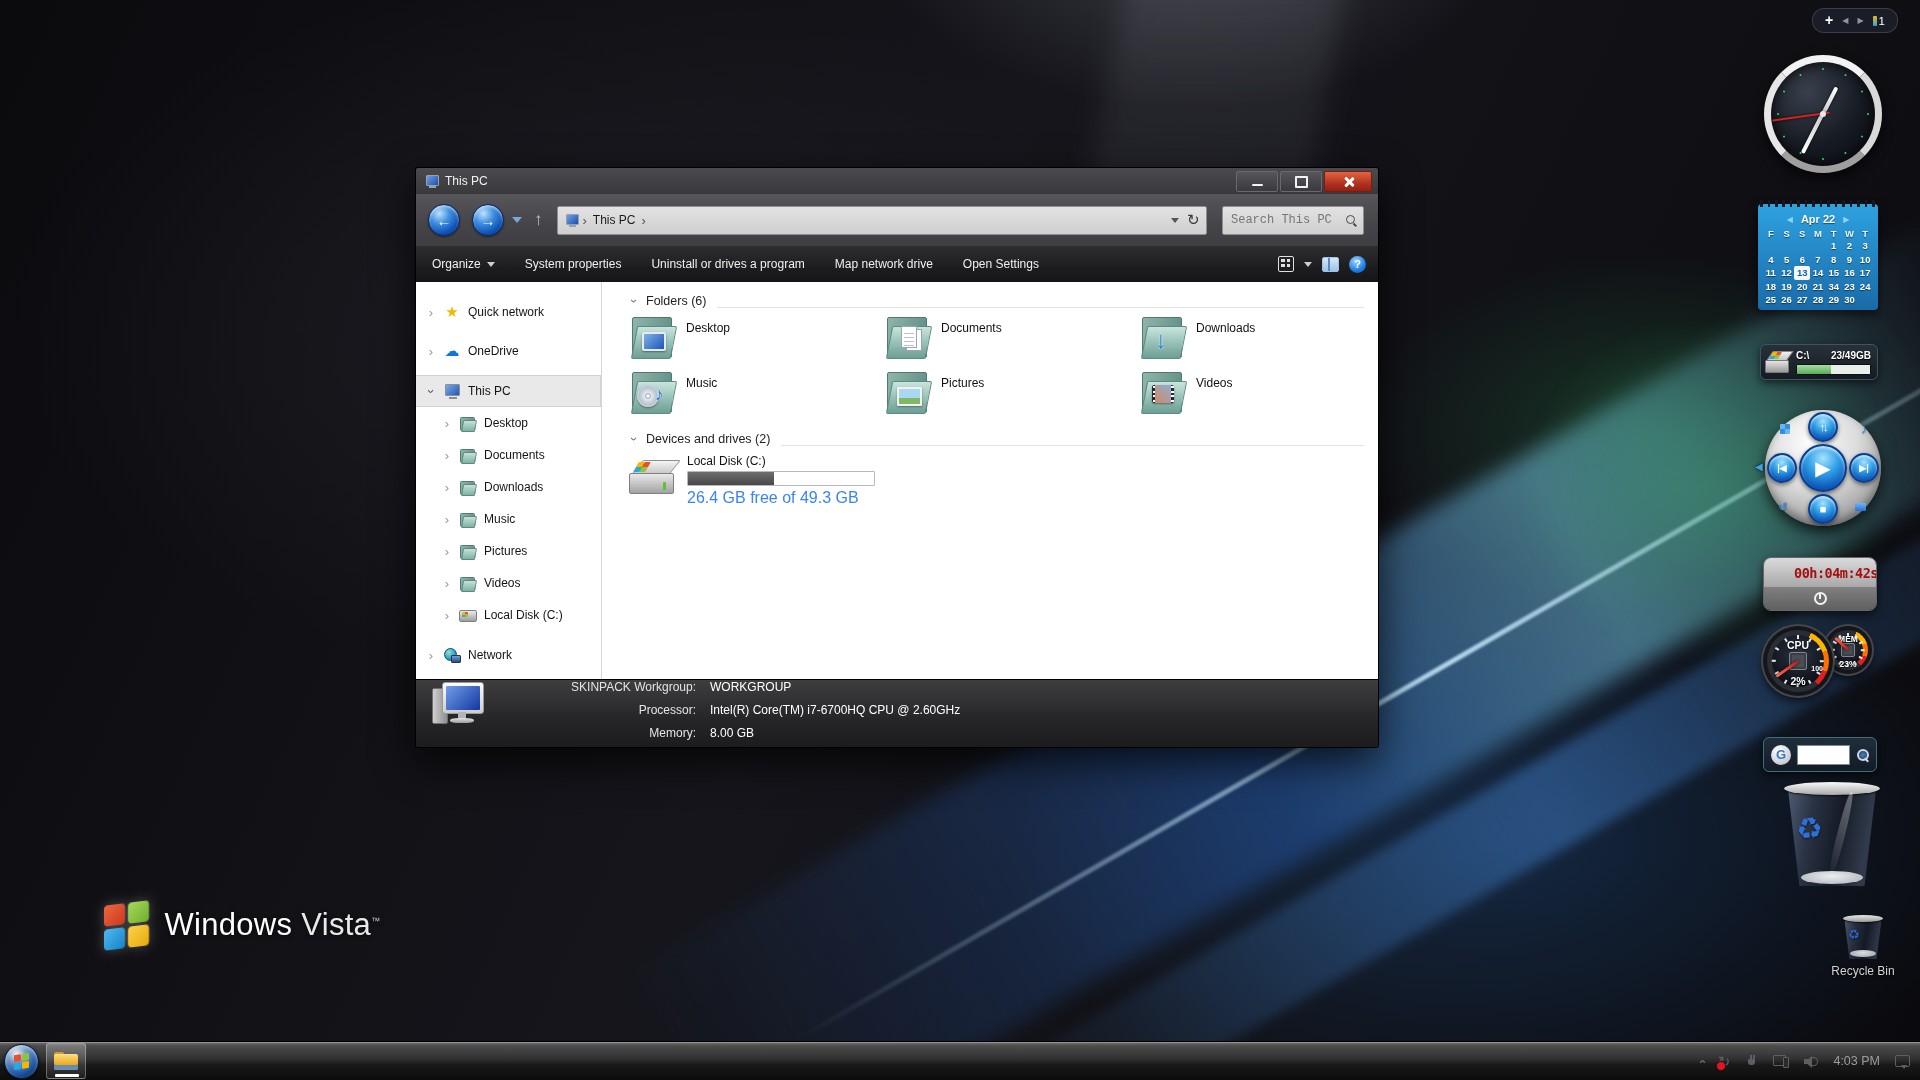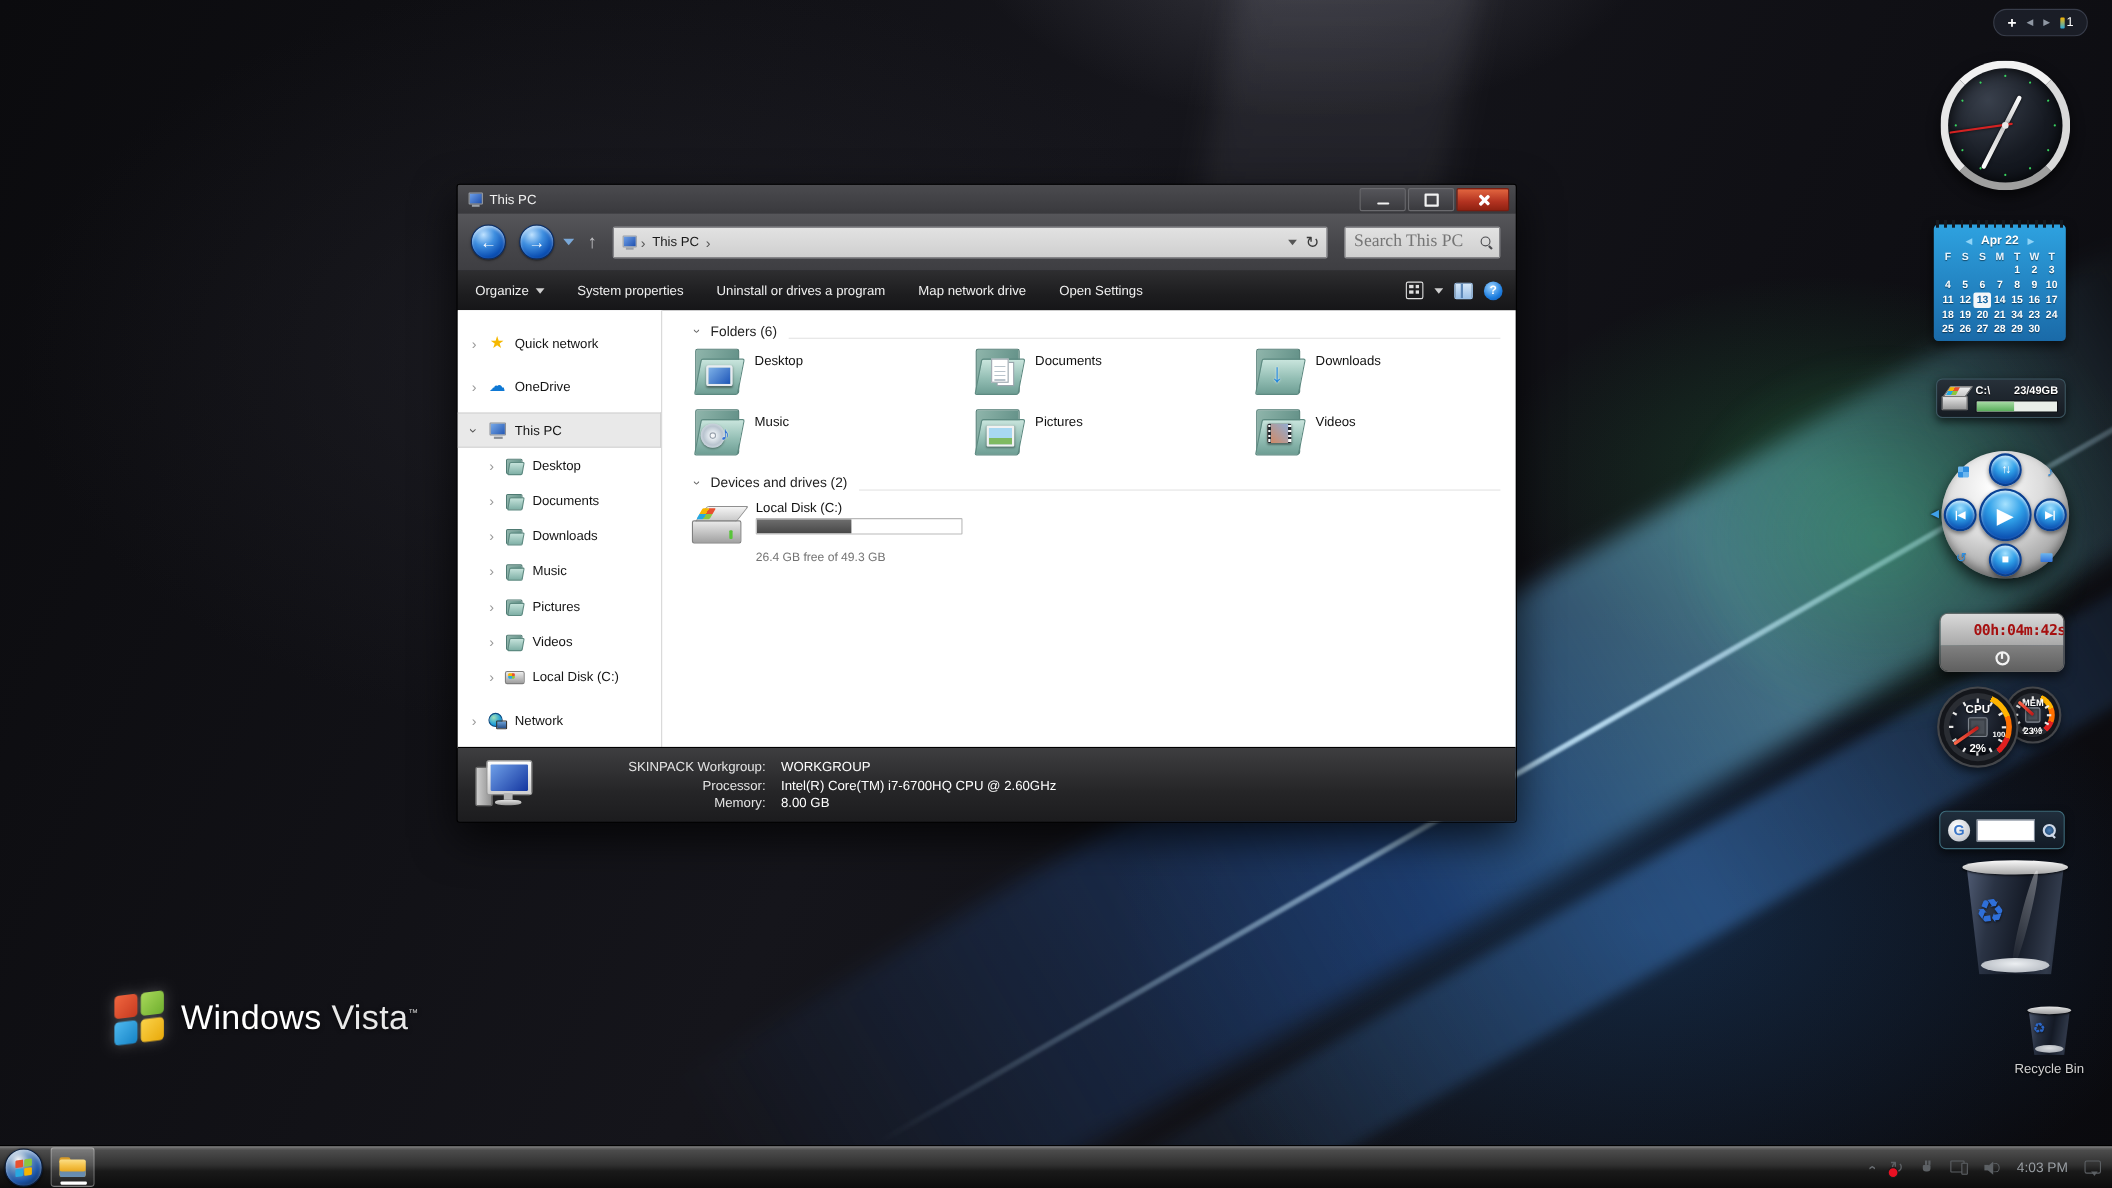--- a/index.html
+++ b/index.html
@@ -52,21 +52,21 @@
   .nav-up{margin-left:12px;color:#c2c2c6;font-size:17px;font-weight:bold;}
   .addressbar{margin-left:14px;width:636px;height:27px;background:linear-gradient(#e2e2e2,#cfcfcf);
     border:1px solid #8f8f93;border-radius:2px;display:flex;align-items:center;padding:0 6px;gap:4px;}
   .crumb-sep{color:#555;font-size:13px;}
   .crumb{color:#1a1a1a;font-size:12px;padding:0 2px;}
   .addr-right{margin-left:auto;display:flex;align-items:center;gap:8px;}
   .addr-dd{width:0;height:0;border-left:4px solid transparent;border-right:4px solid transparent;border-top:5px solid #555;}
   .refresh{color:#3a3a3a;font-size:15px;}
   .searchbox{margin-left:auto;margin-right:14px;width:128px;height:27px;background:linear-gradient(#e2e2e2,#cfcfcf);
     border:1px solid #8f8f93;border-radius:2px;display:flex;align-items:center;padding:0 6px;}
-  .searchbox input{flex:1;min-width:0;border:0;background:transparent;outline:0;font-size:16px;color:#333;font-family:Liberation Serif, serif;}
+  .searchbox input{flex:1;min-width:0;border:0;background:transparent;outline:0;font-size:12px;color:#333;font-family:Liberation Mono, monospace;}
   .mag{width:11px;height:11px;position:relative;flex:none;}
   .mag::before{content:"";position:absolute;left:0;top:0;width:7px;height:7px;border:1.6px solid #4a4a4e;border-radius:50%;}
   .mag::after{content:"";position:absolute;right:0;bottom:0;width:4px;height:1.8px;background:#4a4a4e;transform:rotate(45deg);}
 
   .toolbar{position:absolute;left:0;top:78px;right:0;height:36px;
     background:linear-gradient(#2e2e30,#1d1d1f 60%,#161618);display:flex;align-items:center;
     color:#f0f0f0;font-size:12px;border-bottom:1px solid #000;}
   .tb-item{display:flex;align-items:center;gap:6px;margin-left:30px;}
   .tb-item:first-child{margin-left:16px;}
   .tb-dd{width:0;height:0;border-left:4px solid transparent;border-right:4px solid transparent;border-top:5px solid #cfcfcf;}
@@ -132,31 +132,31 @@
   .dtile{display:flex;gap:10px;align-items:flex-start;}
   .hddic{position:relative;width:48px;height:36px;flex:none;margin-top:6px;}
   .hddic .top{position:absolute;left:8px;top:0;width:36px;height:13px;background:linear-gradient(#f4f4f4,#c6c6c6);transform:skewX(-38deg);border:1px solid #8f8f8f;border-radius:2px;}
   .hddic .front{position:absolute;left:0;bottom:2px;width:43px;height:19px;background:linear-gradient(#e9e9e9,#a2a2a2);border:1px solid #808080;border-radius:2px;}
   .hddic .led{position:absolute;left:34px;bottom:6px;width:3px;height:8px;background:#59c43a;border-radius:1px;}
   .hddic .flag{position:absolute;left:7px;top:2px;width:12px;height:10px;transform:skewX(-30deg);
     background:conic-gradient(#e8502f 25%,#8cc63f 0 50%,#28a8e0 0 75%,#f7b500 0);border-radius:1px;}
   .dinfo{display:flex;flex-direction:column;gap:3px;padding-top:0;}
   .dbar{width:186px;height:13px;border:1px solid #b9b9b9;background:#fff;border-radius:1px;overflow:hidden;}
   .dbar i{display:block;height:100%;background:linear-gradient(#6e6e6e,#474747);}
-  .dcap{font-size:11px;color:#737373;margin-top:12px;}
+  .dcap{font-size:16px;color:#3b82f6;}
   .cdic{position:relative;width:48px;height:40px;flex:none;margin-top:2px;}
   .cdic .front{position:absolute;left:0;bottom:2px;width:40px;height:15px;background:linear-gradient(#e9e9e9,#a2a2a2);border:1px solid #808080;border-radius:2px;}
   .cdic .top{position:absolute;left:7px;bottom:16px;width:34px;height:9px;background:linear-gradient(#f4f4f4,#c9c9c9);transform:skewX(-40deg);border:1px solid #8f8f8f;border-radius:2px;}
   .cdic .led{position:absolute;left:31px;bottom:5px;width:3px;height:7px;background:#59c43a;}
   .cdic .disc{position:absolute;right:0;top:0;width:27px;height:27px;border-radius:50%;
     background:radial-gradient(circle,#fff 12%,#e9edf1 22%,#c6cdd6 50%,#e2e7ec 72%,#b2bac4);box-shadow:0 1px 2px rgba(0,0,0,.45);}
   .cdic .disc::after{content:"";position:absolute;left:10px;top:10px;width:7px;height:7px;border-radius:50%;background:#fafbfc;border:1px solid #9aa4ae;box-sizing:border-box;}
 
   .statusbar{position:absolute;left:0;bottom:0;right:0;height:67px;
-    background:linear-gradient(#3e3e40,#252527 60%,#1c1c1e);display:flex;align-items:center;color:#ececec;border-top:1px solid #000;}
+    background:linear-gradient(#3e3e40,#252527 60%,#1c1c1e);display:flex;color:#ececec;border-top:1px solid #000;}
   .sb-icon{position:relative;width:62px;height:50px;margin-left:12px;flex:none;}
   .sb-icon .tower{position:absolute;left:4px;top:8px;width:14px;height:34px;background:linear-gradient(90deg,#cfcfcf,#8e8e8e);border:1px solid #6f6f6f;border-radius:2px;}
   .sb-icon .scr{position:absolute;left:14px;top:2px;width:40px;height:30px;background:linear-gradient(#fdfdfd,#cdcdcd);border:1px solid #9a9a9a;border-radius:3px;}
   .sb-icon .scr::after{content:"";position:absolute;left:3px;top:3px;right:3px;bottom:3px;background:linear-gradient(135deg,#6fa0e8,#1436a0);border-radius:1px;}
   .sb-icon .stand{position:absolute;left:30px;top:32px;width:8px;height:6px;background:#b5b5b5;}
   .sb-icon .base{position:absolute;left:22px;top:38px;width:24px;height:5px;background:linear-gradient(#e5e5e5,#9a9a9a);border-radius:40%;}
   .sb-rows{display:grid;grid-template-columns:200px auto;column-gap:14px;row-gap:2.5px;font-size:12px;margin-left:6px;}
   .sb-label{text-align:right;color:#e4e4e4;}
   .sb-value{color:#fff;}
 

